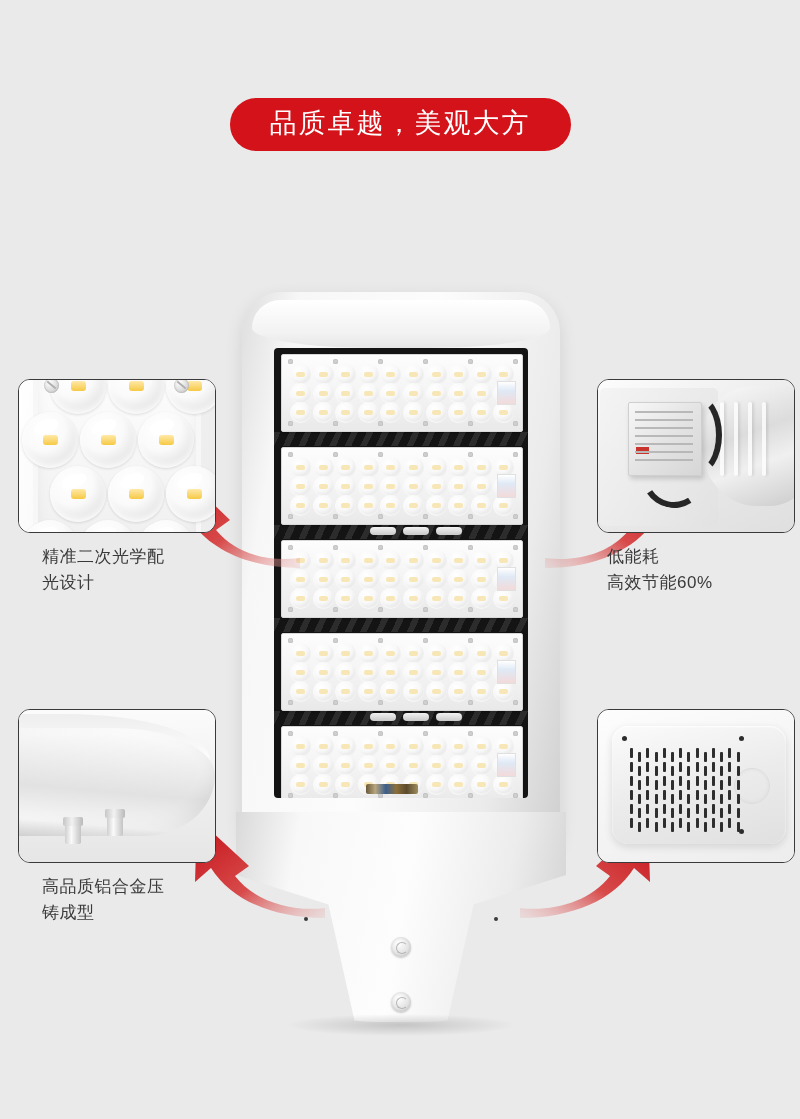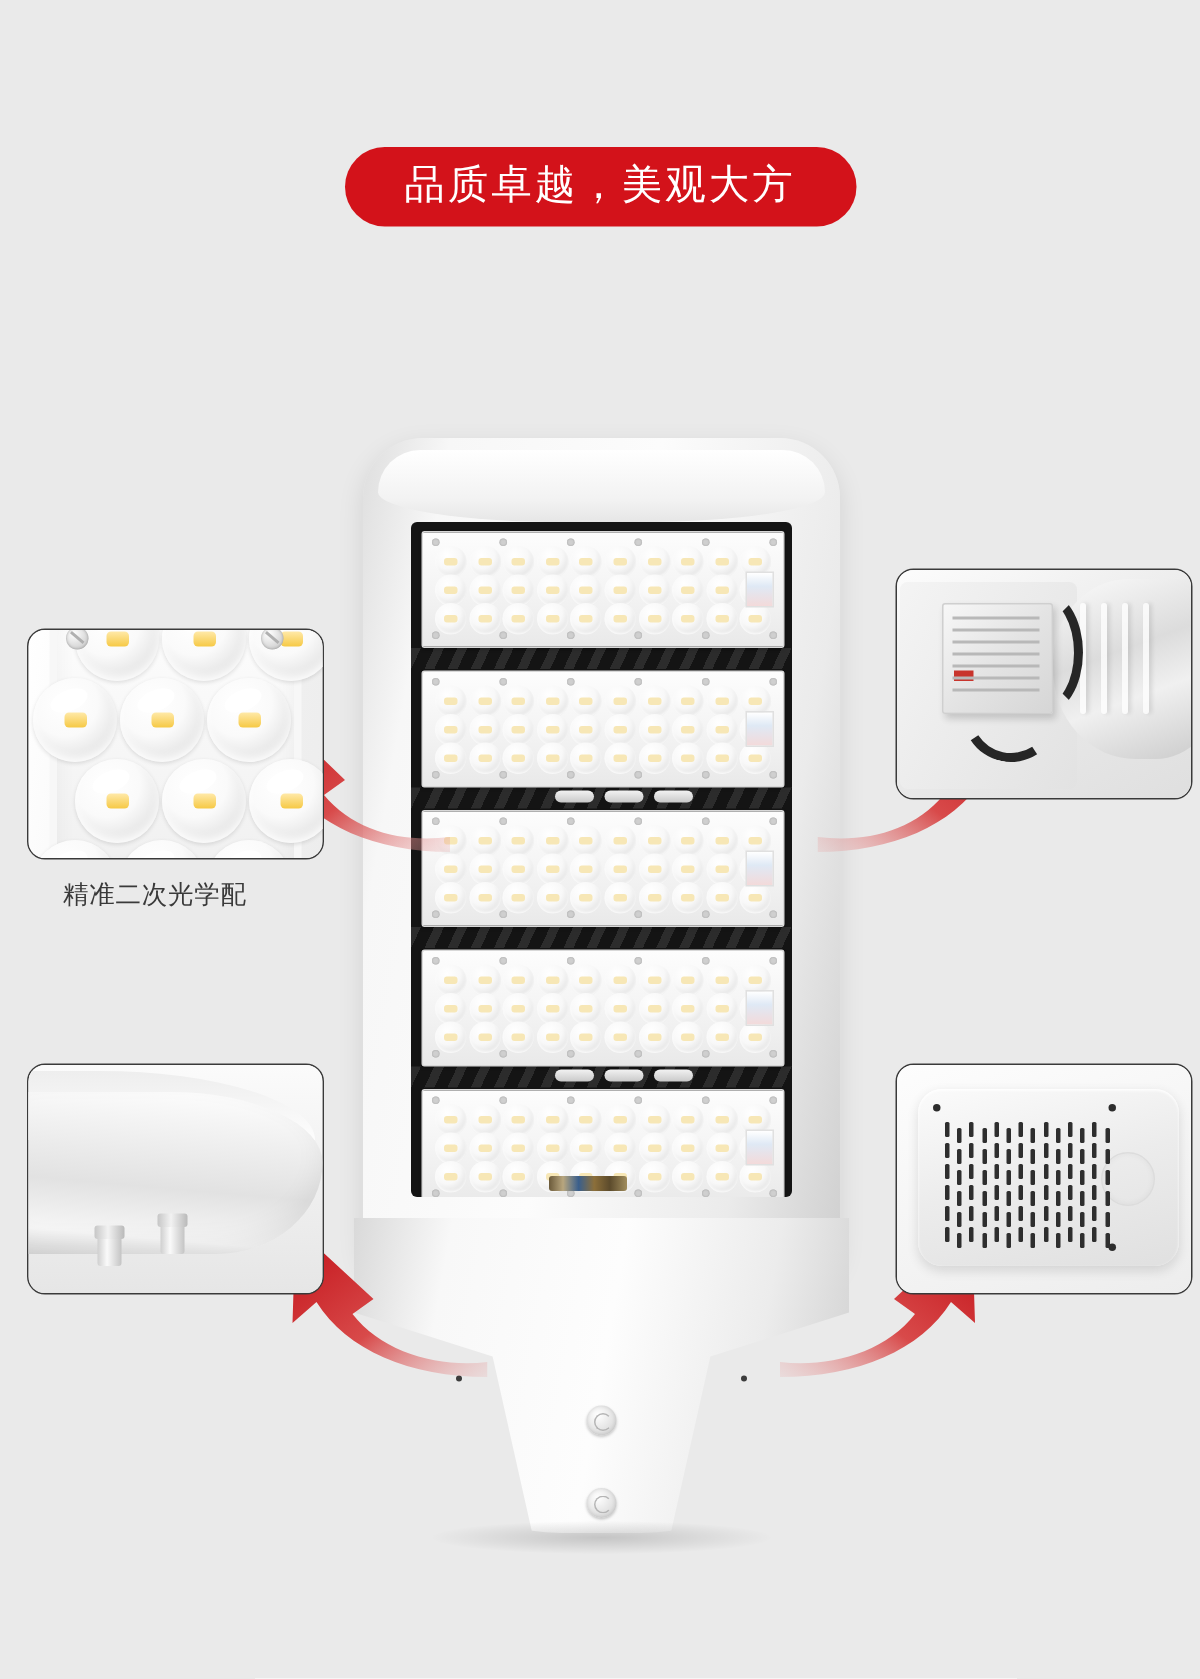--- a/index.html
+++ b/index.html
@@ -71,21 +71,21 @@
     font-size: 17px;
     color: #3a3a3a;
     line-height: 1.5;
     letter-spacing: 0.5px;
   }
   .callout.left .frame { margin-left: -12px; }
   .callout.left .label { margin-left: 12px; }
   .callout.right .frame { margin-left: 12px; }
   .callout.right .label { margin-left: 22px; }
 
-  .c-tl { top: 379px; left: 30px; margin-top: 40px; }
+  .c-tl { top: 379px; left: 30px; }
   .c-tr { top: 379px; left: 585px; }
   .c-bl { top: 709px; left: 30px; }
   .c-br { top: 709px; left: 585px; }
 
   
   .lens-photo {
     position: absolute;
     inset: 0;
     background:
       linear-gradient(100deg, #ffffff 0%, #f4f4f4 45%, #ededed 100%);
@@ -769,20 +769,21 @@
             <div class="lens" style="left: -16px; top: 148px;"></div>
             <div class="lens" style="left: 42px; top: 148px;"></div>
             <div class="lens" style="left: 100px; top: 148px;"></div>
             <div class="screw" style="left: 6px; top: 6px;"></div>
             <div class="screw" style="left: calc(100% - 22px); top: 6px;"></div>
           </div>
       </div>
     </div>
     <div class="label">
       <div>精准二次光学配</div>
+      <div>光设计</div>
     </div>
   </div>
 
   <div class="callout right c-tr">
     <div class="frame">
       <div class="driver-photo">
         <div class="driver-housing"></div>
         <div class="arm">
           <div class="arm-rib" style="left:18px"></div>
           <div class="arm-rib" style="left:32px"></div>
@@ -797,30 +798,38 @@
             <i style="top: 32px;"></i>
             <i style="top: 40px;"></i>
             <i style="top: 48px;"></i>
             <i style="top: 56px;"></i>
           </div>
         <div class="cable c1"></div>
         <div class="cable c2"></div>
         <div class="cable c3"></div>
       </div>
     </div>
+    <div class="label">
+      <div>低能耗</div>
+      <div>高效节能60%</div>
+    </div>
   </div>
 
   <div class="callout left c-bl">
     <div class="frame">
       <div class="alu-photo">
         <div class="alu-top"></div>
         <div class="alu-body"></div>
         <div class="bolt" style="left:46px; top:112px"></div>
         <div class="bolt" style="left:88px; top:104px"></div>
       </div>
+    </div>
+    <div class="label">
+      <div>高品质铝合金压</div>
+      <div>铸成型</div>
     </div>
   </div>
 
   <div class="callout right c-br">
     <div class="frame">
       <div class="vent-photo">
         <div class="vent-plate" id="ventPlate">
           <div class="vent-circle"></div>
           <div class="vent-screw" style="left:10px; top:10px"></div>
           <div class="vent-screw" style="right:42px; top:10px"></div>

